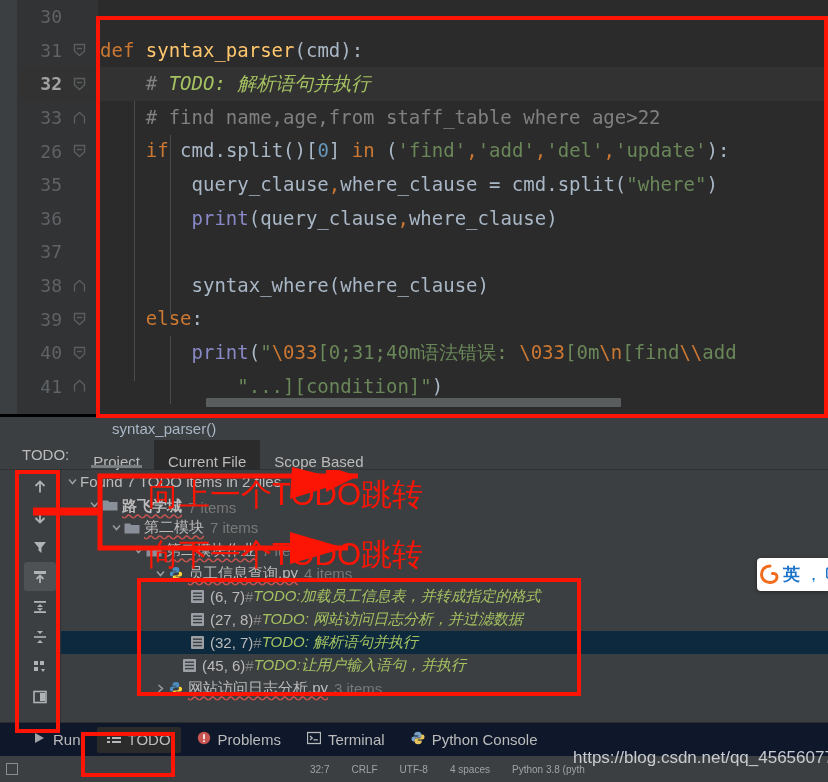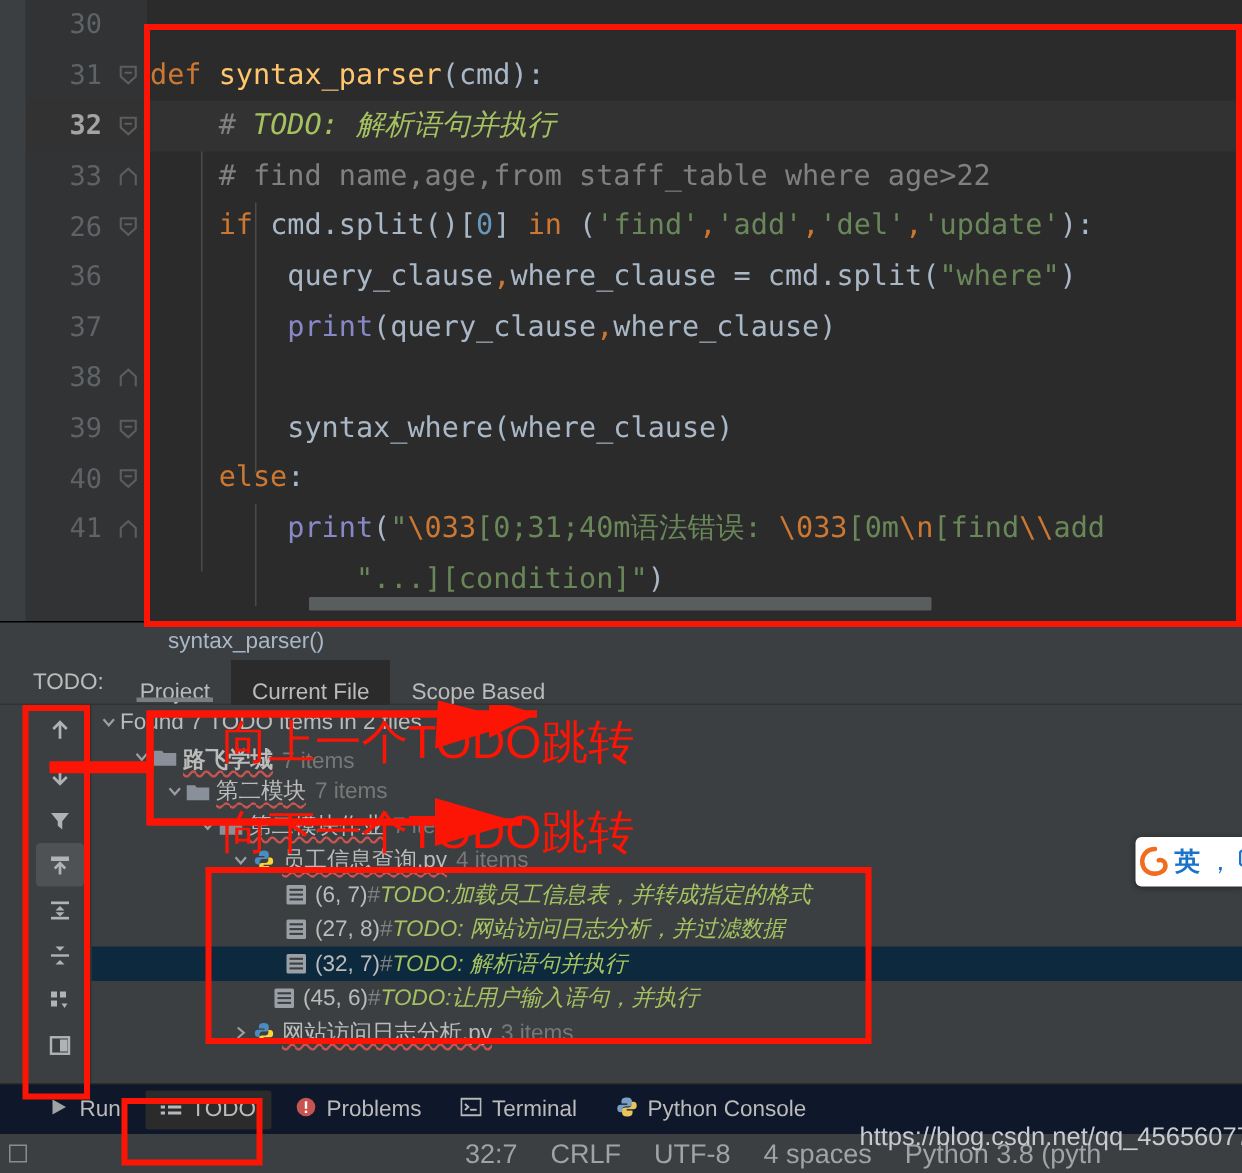--- a/index.html
+++ b/index.html
@@ -22,21 +22,20 @@
     border-right: 1px solid #313335;
     position: relative;
   }
   #gutter {
     width: 80px; background: #313335; position: relative;
     font-family: "DejaVu Sans Mono", monospace;
   }
   .lnrow {
     height: 33.6px; display: flex; align-items: center;
     position: relative;
-    justify-content: flex-end;
   }
   .lnum {
     width: 48px; text-align: right; padding-right: 4px;
     color: #606366; font-size: 18px; letter-spacing: 0px;
   }
   .lnrow.current .lnum { color: #a4a3a3; font-weight: bold; }
   .lnrow.current { background: #323232; }
   .fold {
     width: 26px; display: flex; align-items: center; justify-content: center;
   }
@@ -77,21 +76,21 @@
     background: #2b2b2b;
   }
   #ed-hthumb {
     position: absolute; left: 10px; top: 2px; width: 415px; height: 9px;
     background: #5a5d5e; border-radius: 1px;
   }
 
   
   #breadcrumb {
     position: absolute; left: 0; top: 414px; width: 708px; height: 26px;
-    background: #3c3f41; border-top: 1px solid #000000;
+    background: #3c3f41; border-top: 3px solid #000000;
     display: flex; align-items: center;
   }
   #breadcrumb .bc-text {
     margin-left: 112px; color: #a9b7c6; font-size: 15px;
   }
 
   
   #todo-win {
     position: absolute; left: 0; top: 440px; width: 828px; height: 282px;
     background: #3c3f41;
@@ -181,21 +180,21 @@
     height: 26px; padding: 0 10px; margin-right: 6px;
     color: #bbbbbb; font-size: 15px; border-radius: 2px;
   }
   .tw-btn.active { background: #2b2b2b; }
 
   
   #status {
     position: absolute; left: 0; top: 756px; width: 828px; height: 26px;
     background: #3c3f41;
     display: flex; align-items: center;
-    color: #a0a3a6; font-size: 18px; text-align: right;
+    color: #a0a3a6; font-size: 10px; text-align: right;
   }
   #status .sb { margin-right: 22px; }
   #status-left { display: flex; align-items: center; margin-left: 292px; }
   #status .sq {
     width: 12px; height: 12px; border: 1px solid #8a8d8f; margin-left: 6px;
   }
 
   
   #watermark {
     position: absolute; left: 573px; top: 748px;
@@ -270,20 +269,24 @@
           </div>
         </div>
         <div class="lnrow">
           <div class="lnum">26</div>
           <div class="fold">
             <svg width="13" height="14" viewBox="0 0 13 14">
               <path d="M1.5 1.5 L11.5 1.5 L11.5 8 L6.5 12.5 L1.5 8 Z" fill="none" stroke="#5b5e60" stroke-width="1.4"></path>
               <path d="M4 5.5 L9 5.5" stroke="#5b5e60" stroke-width="1.4"></path>
             </svg>
           </div>
+        </div>
+        <div class="lnrow">
+          <div class="lnum">35</div>
+          <div class="fold"></div>
         </div>
         <div class="lnrow">
           <div class="lnum">36</div>
           <div class="fold"></div>
         </div>
         <div class="lnrow">
           <div class="lnum">37</div>
           <div class="fold"></div>
         </div>
         <div class="lnrow">

